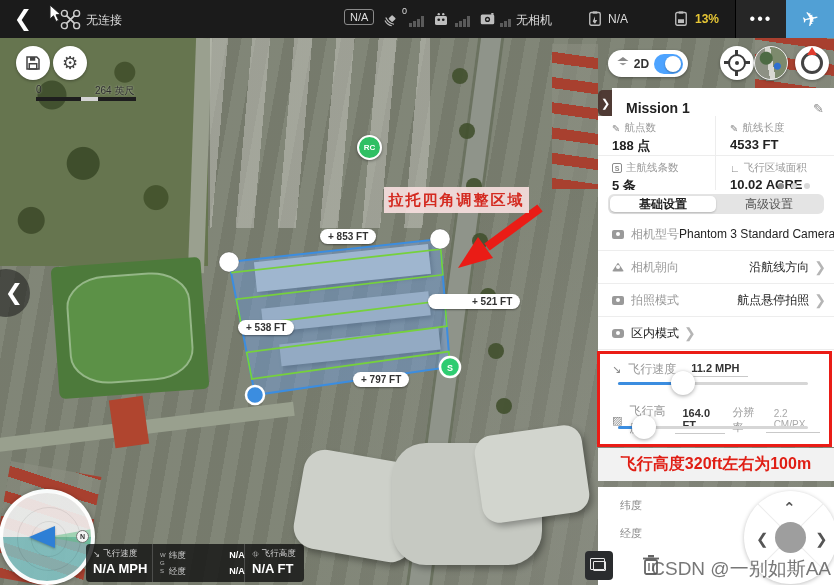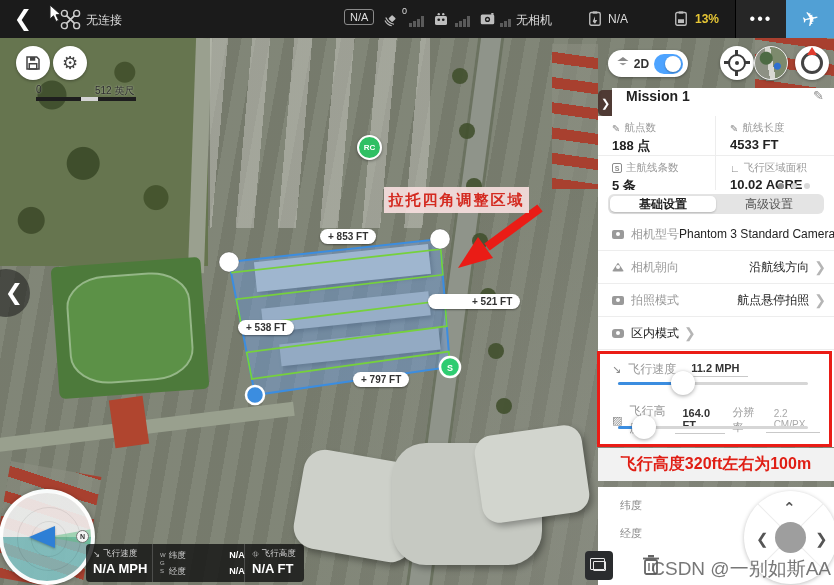--- a/index.html
+++ b/index.html
@@ -86,21 +86,21 @@
   .bars { display:inline-flex; align-items:flex-end; gap:1.5px; height:11px; }
   .bars i { width:2.5px; background:#5a5a5a; display:block; }
   .more-zone { left:735px; top:0; width:51px; height:38px; background:#262626; border-left:1px solid #000;
     color:#fff; display:flex; align-items:center; justify-content:center; font-size:16px; letter-spacing:2px; }
   .takeoff { left:786px; top:0; width:48px; height:38px; background:#51a0d5; display:flex; align-items:center; justify-content:center; }
   .plane { color:#fff; font-size:20px; transform:rotate(-12deg); }
   .pct { color:#e6c635; font-weight:bold; font-size:12px; }
 
   
   .panel-sec { left:598px; width:236px; background:#fff; }
-  #p-header { left:612px; top:88px; width:222px; height:28px; background:#fff; display:flex; align-items:flex-start; justify-content:space-between; padding:0 10px 0 14px; }
+  #p-header { left:612px; top:88px; width:222px; height:28px; background:#fff; display:flex; align-items:flex-end; justify-content:space-between; padding:0 10px 0 14px; }
   #p-header .title { font-size:14px; font-weight:bold; color:#222; }
   .side-tab { left:598px; top:90px; width:15px; height:26px; background:rgba(70,45,40,.85); border-radius:5px 0 0 5px;
     color:#fff; font-size:11px; display:flex; align-items:center; justify-content:center; }
   #p-stats { top:116px; height:74px; display:grid; grid-template-columns:1fr 1fr; grid-template-rows:1fr 1fr; }
   .stat { padding:5px 0 0 14px; border-bottom:1px solid #ededed; position:relative; }
   .stat:nth-child(odd){ border-right:1px solid #ededed; }
   .stat .sl { font-size:10.5px; color:#9a9a9a; display:flex; gap:4px; align-items:center; }
   .stat .sv { font-size:13px; font-weight:bold; color:#222; margin-top:2px; }
   .sicon { color:#8a8a8a; font-size:10px; }
   .sicon.boxed { border:1px solid #8a8a8a; border-radius:2px; font-size:7px; width:10px; height:10px; line-height:9px; text-align:center; font-weight:bold; }
@@ -237,21 +237,21 @@
 
 <div class="abs pill" style="left:320px; top:229px;">+ 853 FT</div>
 <div class="abs pill" style="left:428px; top:294px;padding-left:44px;">+ 521 FT</div>
 <div class="abs pill" style="left:226px; top:320px;margin-left:12px;">+ 538 FT</div>
 <div class="abs pill" style="left:353px; top:372px;">+ 797 FT</div>
 
 <div class="abs red-label">拉托四角调整区域</div>
 <div class="abs rc-marker">RC</div>
 
 <div class="abs scale-txt" style="left:36px; top:84px;">0</div>
-<div class="abs scale-txt" style="left:95px; top:84px;">512 英尺</div>
+<div class="abs scale-txt" style="left:95px; top:84px;">264 英尺</div>
 <div class="abs scale-bar"></div>
 
 <div class="abs circle-btn" style="left:16px; top:46px;">
   <svg width="18" height="18" viewBox="0 0 24 24">
     <path d="M4 4h13l3 3v13H4z" fill="none" stroke="#444" stroke-width="2"></path>
     <rect x="8" y="4" width="7" height="5" fill="#444"></rect>
     <rect x="7" y="13" width="10" height="7" fill="none" stroke="#444" stroke-width="2"></rect>
   </svg>
 </div>
 <div class="abs circle-btn" style="left:53px; top:46px;">

